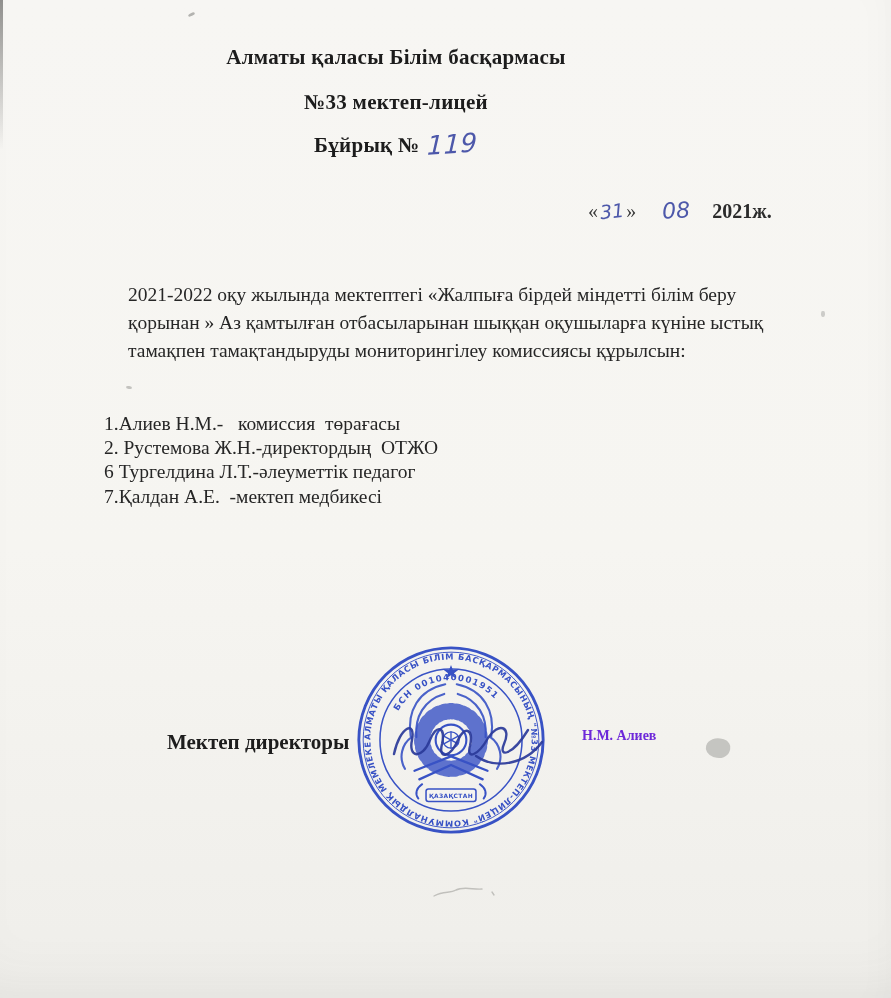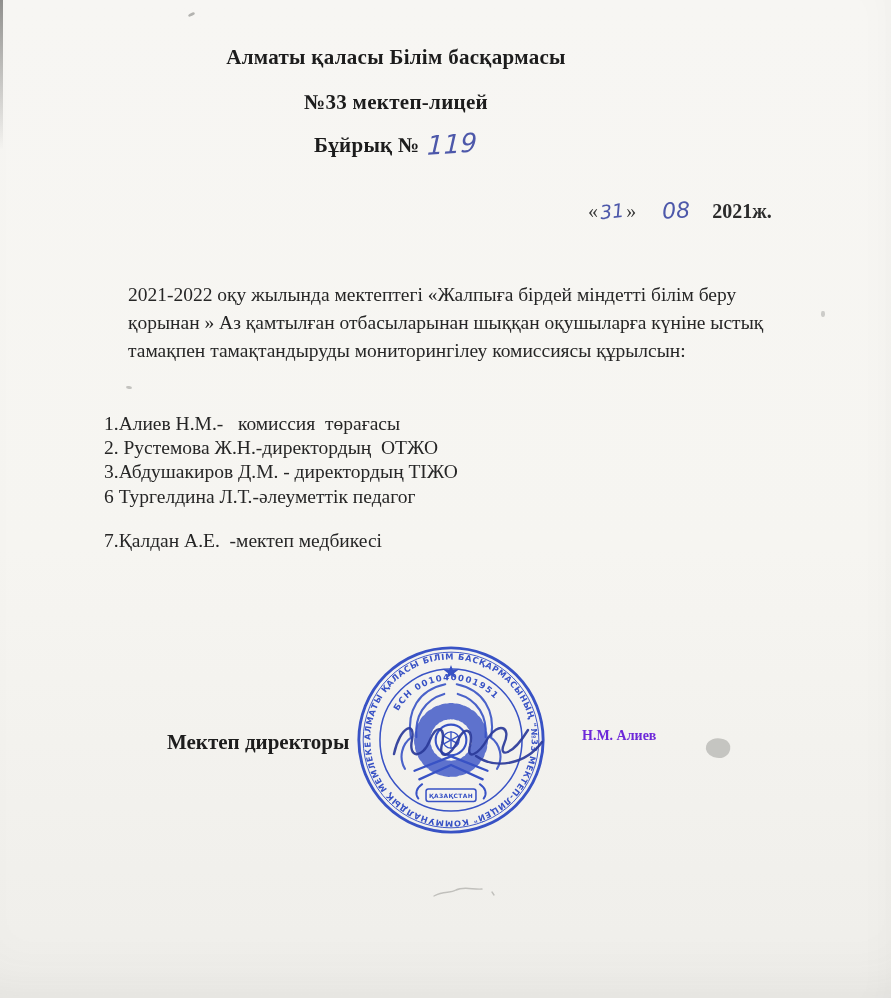--- a/index.html
+++ b/index.html
@@ -59,23 +59,22 @@
 
   <div class="para">
     <div>2021-2022 оқу жылында мектептегі «Жалпыға бірдей міндетті білім беру</div>
     <div>қорынан » Аз қамтылған  отбасыларынан шыққан  оқушыларға күніне ыстық</div>
     <div>тамақпен  тамақтандыруды  мониторингілеу  комиссиясы құрылсын:</div>
   </div>
 
   <div class="commission">
     <div class="hline" style="position:static;">1.Алиев Н.М.-   комиссия  төрағасы</div>
     <div class="hline" style="position:static;">2. Рустемова Ж.Н.-директордың  ОТЖО</div>
-    <div class="hline" style="position:static;">3.Абдушакиров Д.М. - директордың ТІЖО</div>
     <div class="hline" style="position:static;">6 Тургелдина Л.Т.-әлеуметтік педагог</div>
-    <div class="hline" style="position:static;margin-top:20px;">7.Қалдан А.Е.  -мектеп медбикесі</div>
+    <div class="hline" style="position:static;">7.Қалдан А.Е.  -мектеп медбикесі</div>
   </div>
 
   <div class="sig-role">Мектеп директоры</div>
   <div class="sig-name">Н.М. Алиев</div>
   <div class="smudge"></div>
 
   <svg class="stamp" viewBox="0 0 200 200">
     <defs>
       <path id="ringPath" d="M16,100 A84,84 0 0 1 184,100 A84,84 0 0 1 16,100"></path>
       <path id="binPath" d="M45,70 A63,63 0 0 1 155,70"></path>

